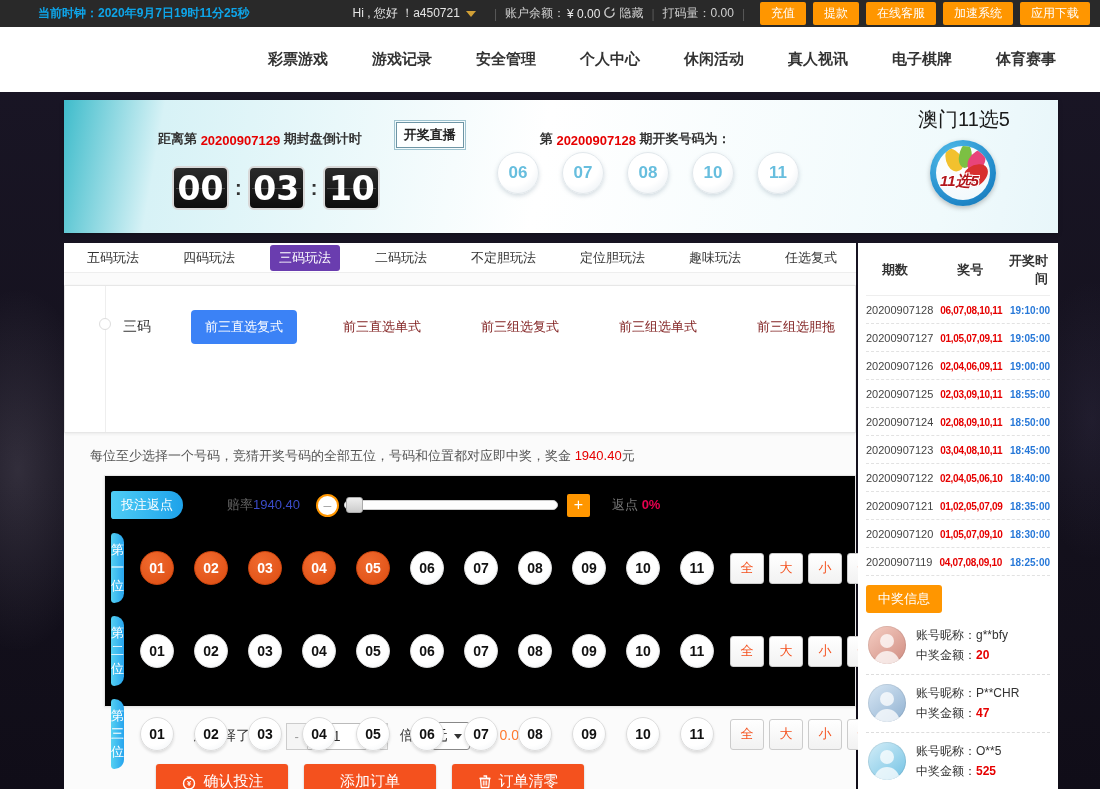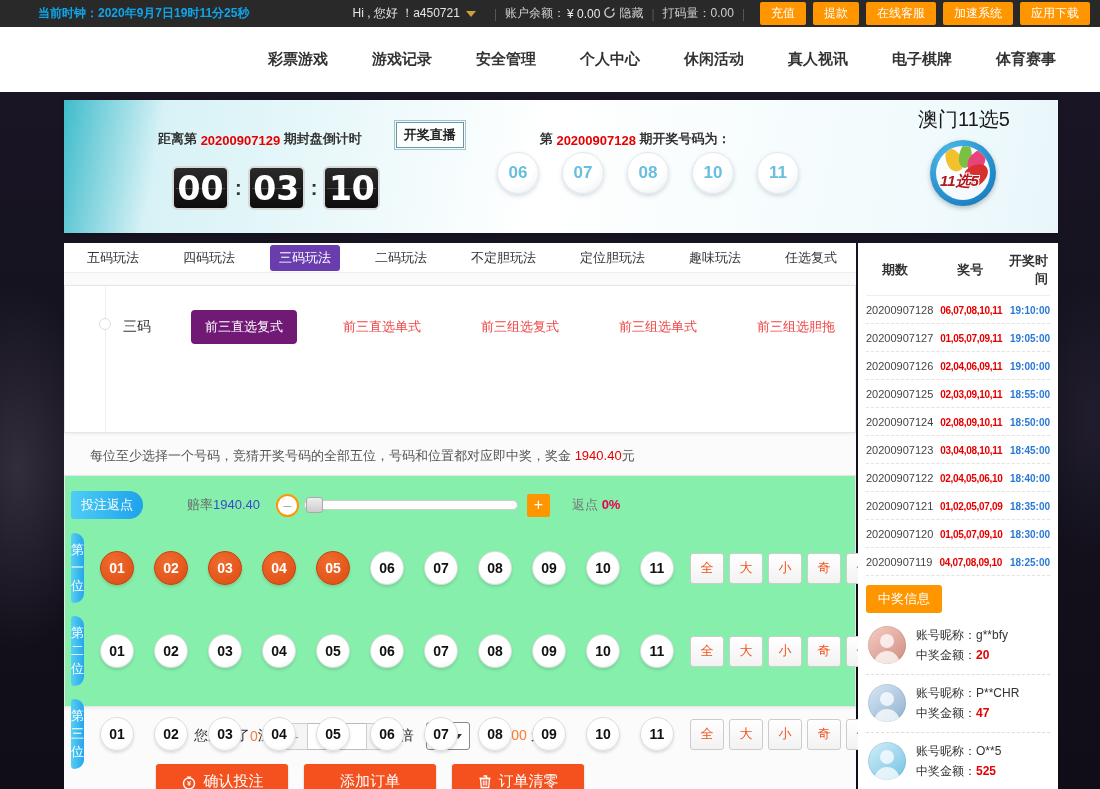--- a/index.html
+++ b/index.html
@@ -91,29 +91,29 @@
   .tab.active { background:#6a3daf; color:#fff; }
 
   
   .panel1 { position:relative; margin-top:12px; height:148px; background:#fff; border:1px solid #e7e7e7;
     box-shadow:0 1px 3px rgba(0,0,0,.07); }
   .rail { position:absolute; left:40px; top:0; bottom:0; width:1px; background:#eee; }
   .rail-dot { position:absolute; left:34px; top:32px; width:12px; height:12px; border-radius:50%;
     background:#fff; border:1px solid #ddd; }
   .p1-row { position:absolute; top:24px; left:58px; display:flex; align-items:center; gap:32px; }
   .group-label { font-size:14px; color:#333; margin-right:8px; }
-  .mode { font-size:13px; color:#ef4444; cursor:pointer; padding:8px 14px; border-radius:4px; white-space:nowrap; }
-  .mode.active { background:#701a75; color:#fff; }
+  .mode { font-size:13px; color:#7f1d1d; cursor:pointer; padding:8px 14px; border-radius:4px; white-space:nowrap; }
+  .mode.active { background:#3b82f6; color:#fff; }
 
   
   .tip { margin:14px 0 10px 26px; font-size:13px; color:#555; }
 
   
-  .panel2 { position:relative; height:232px; background:#86efac; border:1px solid #e7e7e7;
-    box-shadow:0 1px 3px rgba(0,0,0,.07); padding:14px 0 0 6px; }
+  .panel2 { position:relative; height:232px; background:#000000; border:1px solid #e7e7e7;
+    box-shadow:0 1px 3px rgba(0,0,0,.07); padding:14px 0 0 6px;margin-left:40px; }
   .rebate-row { display:flex; align-items:center; height:30px; }
   .pill { background:linear-gradient(90deg,#4ecdf5,#1ea2ea); color:#fff; font-size:13px;
     padding:5px 0; width:72px; text-align:center; border-radius:3px 15px 15px 3px; cursor:pointer; }
   .odds { margin-left:44px; font-size:13px; color:#666; }
   .odds b { color:#3a4bc8; font-weight:normal; }
   .minus-btn { margin-left:16px; width:23px; height:23px; border-radius:50%; border:2px solid #ff9600;
     background:#fff; color:#aaa; font-size:14px; line-height:18px; text-align:center; cursor:pointer; }
   .slider { width:214px; height:10px; border:1px solid #ccc; border-radius:5px; background:#fdfdfd;
     margin:0 5px; position:relative; }
   .slider-handle { position:absolute; left:1px; top:-4px; width:17px; height:16px;

